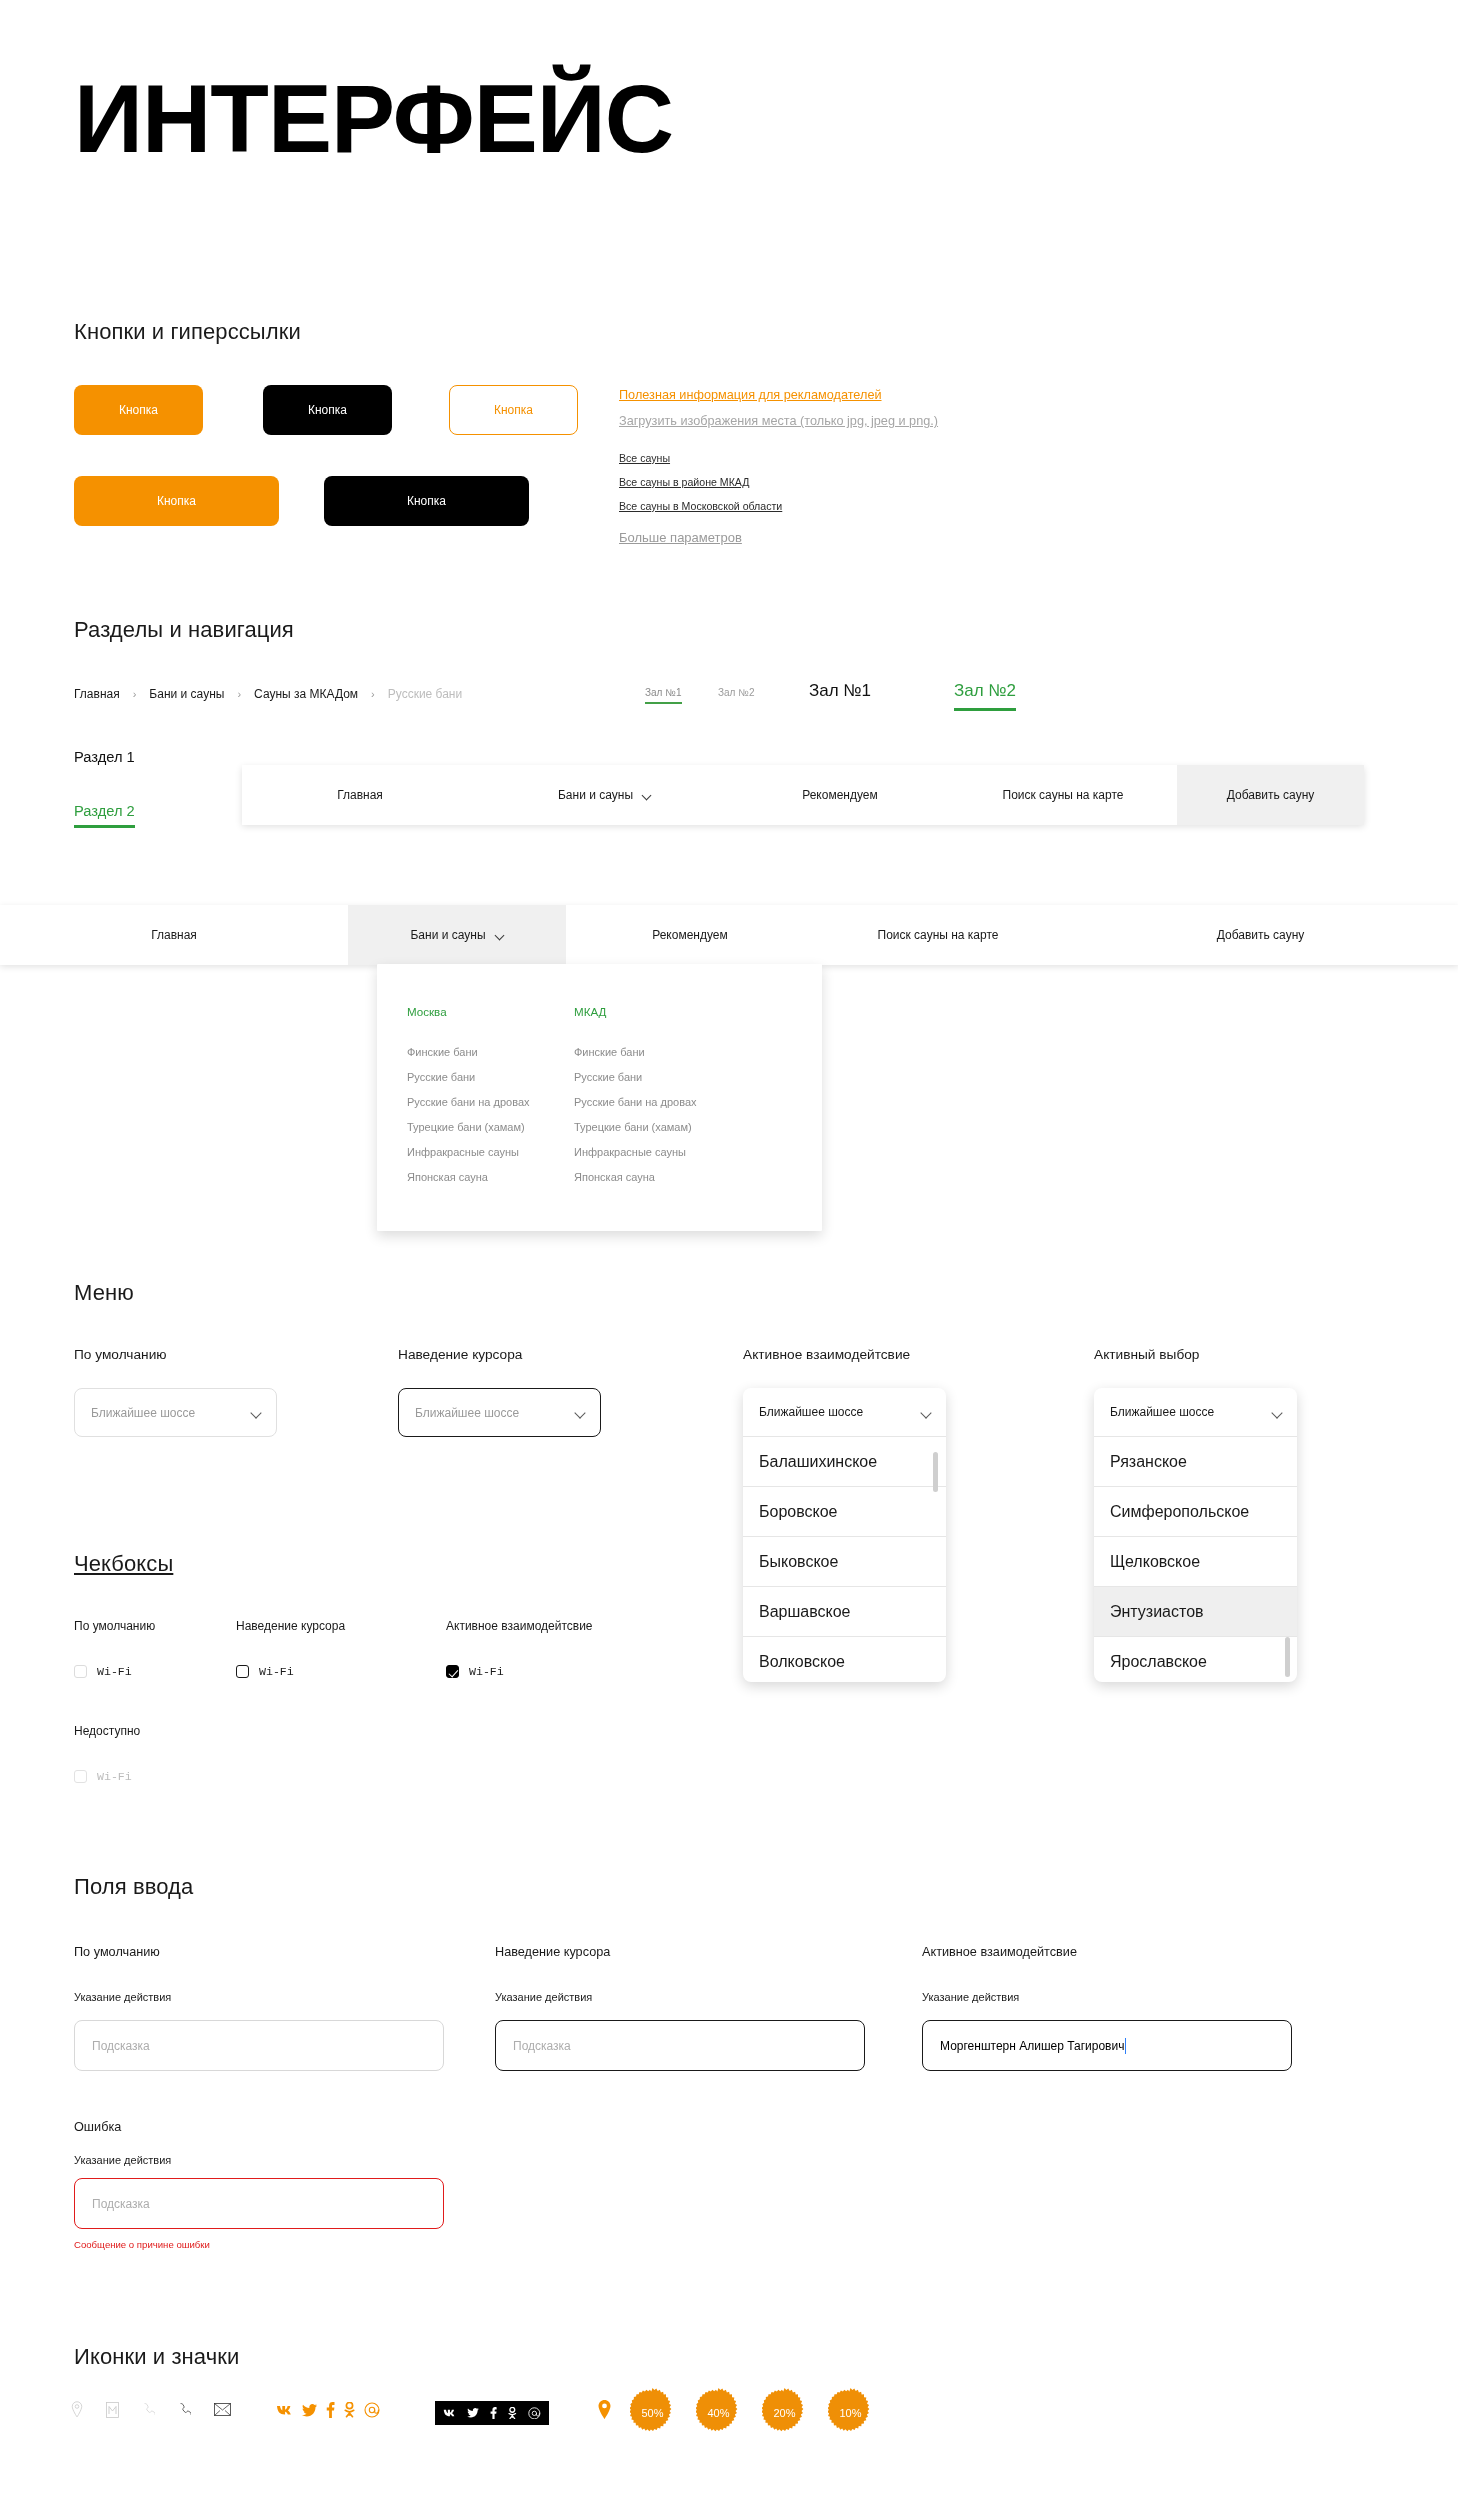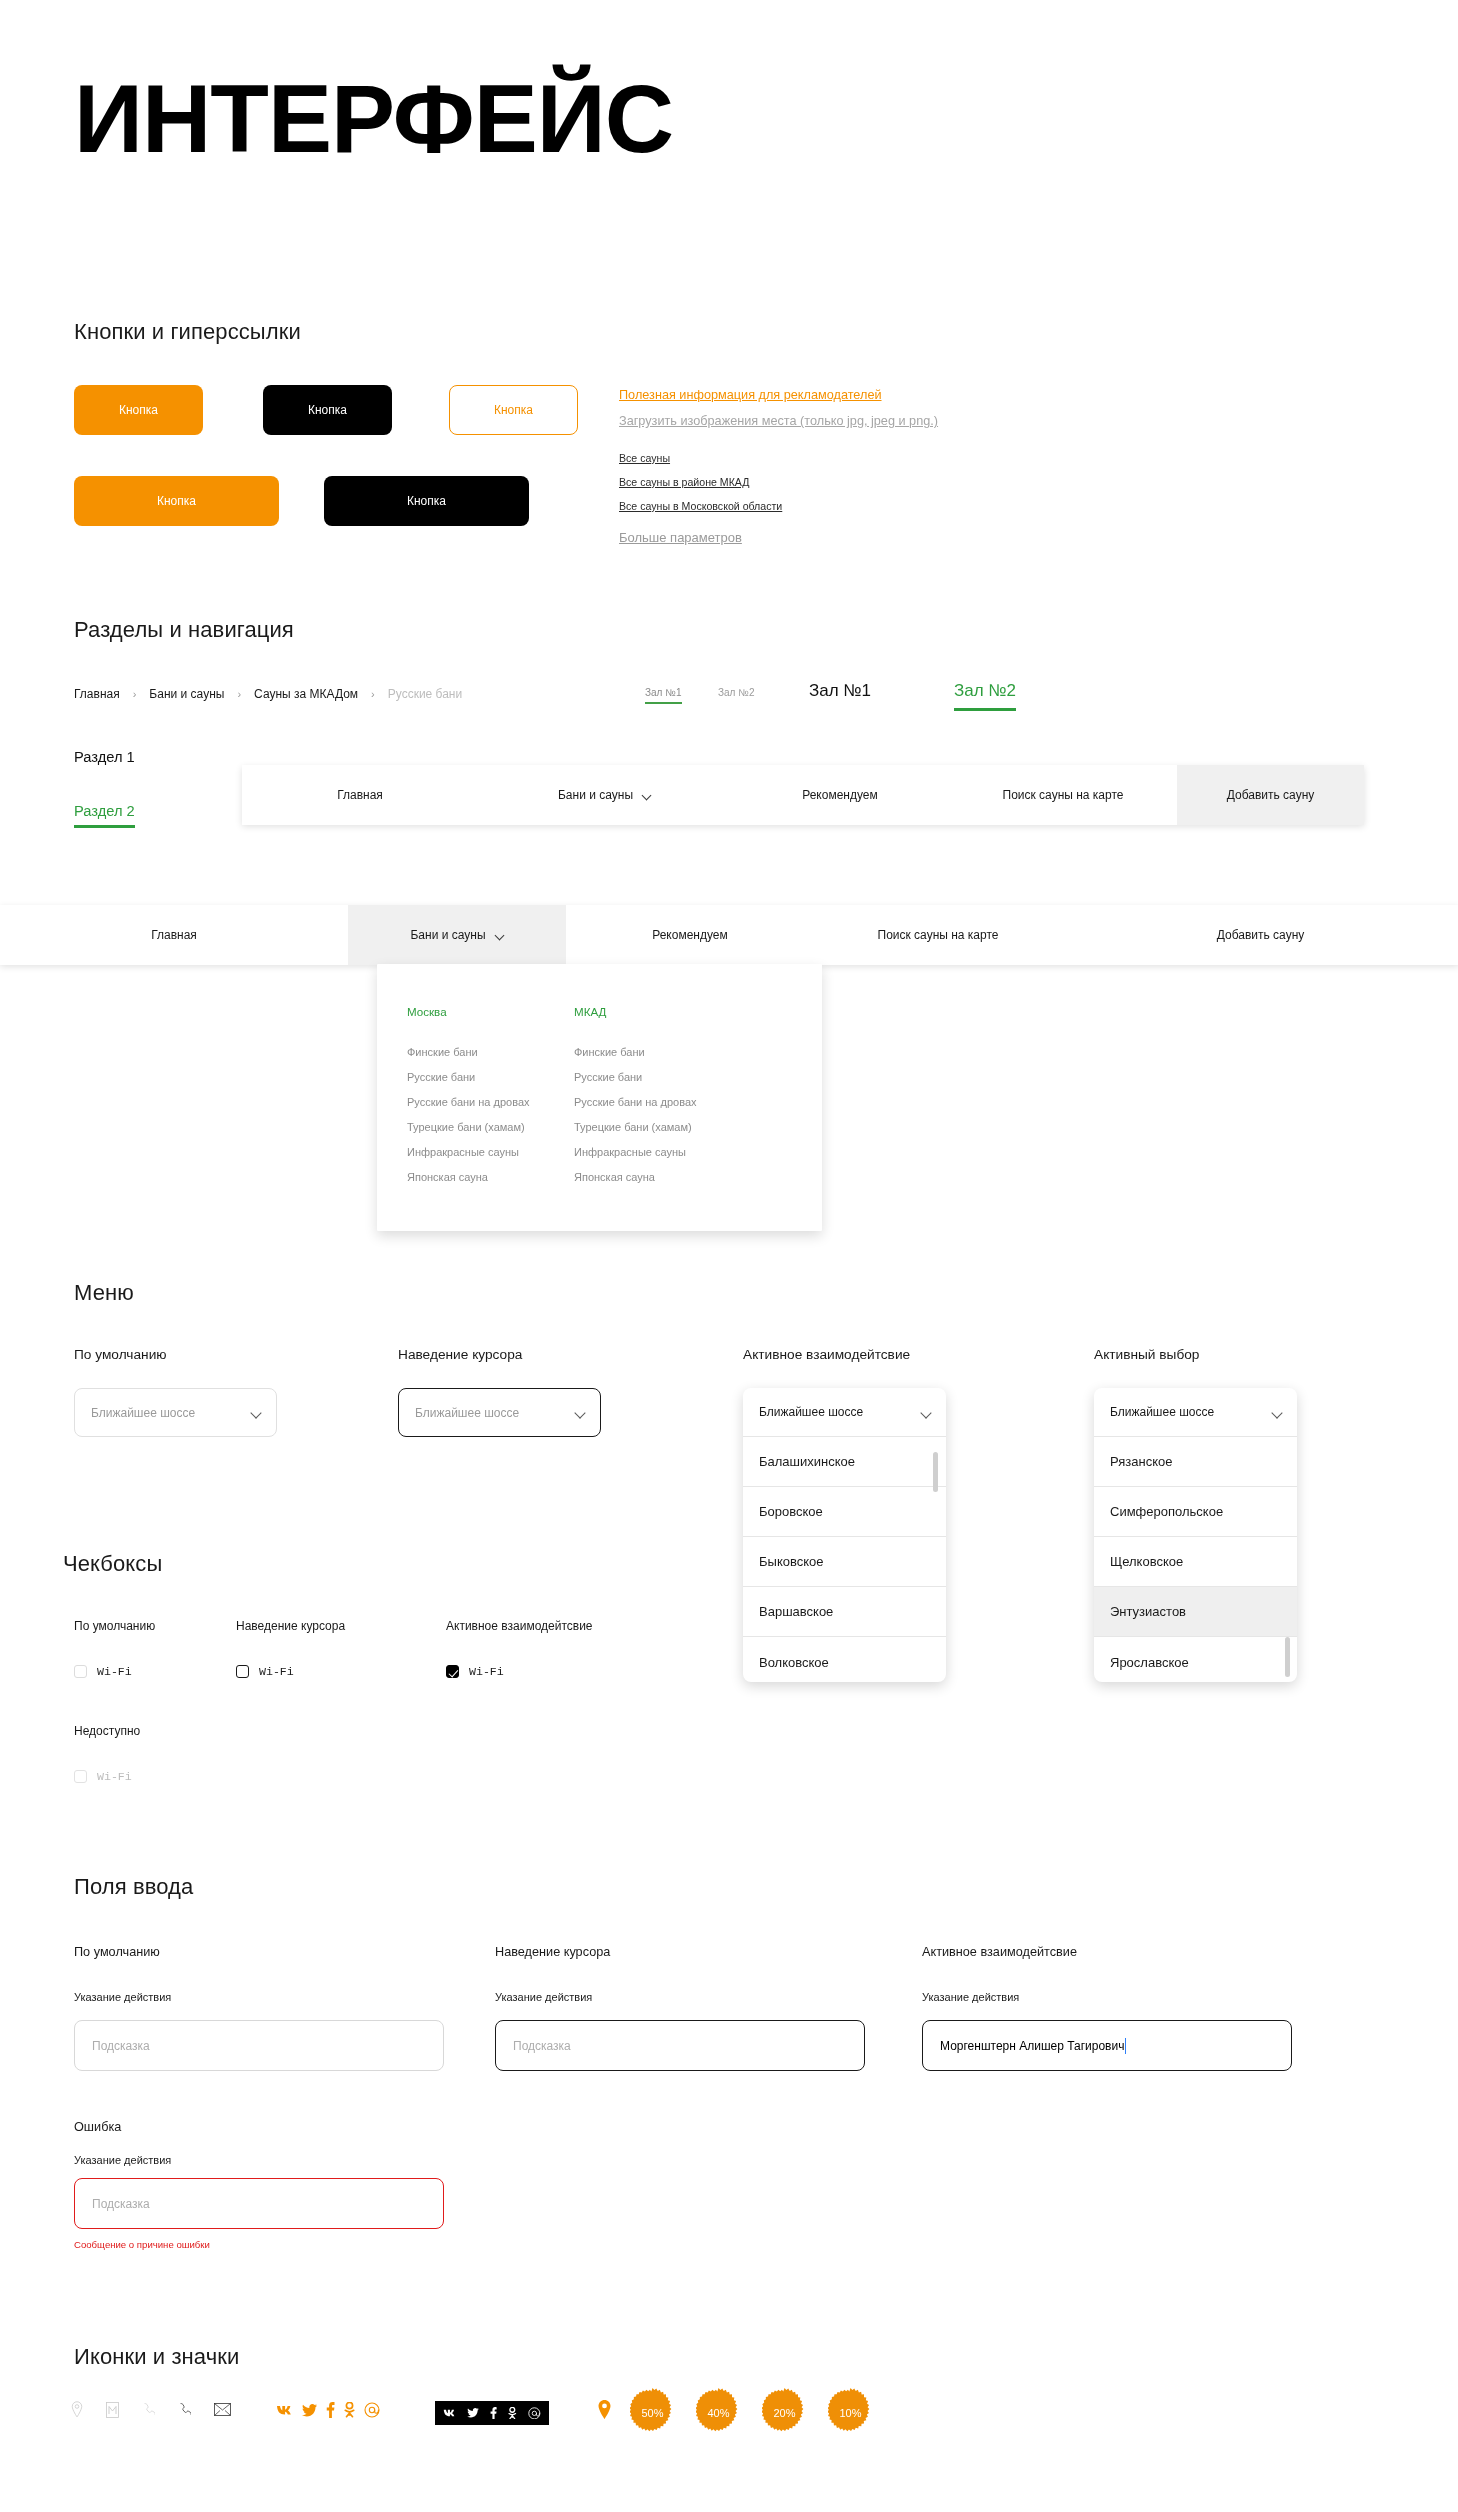--- a/index.html
+++ b/index.html
@@ -124,21 +124,21 @@
     position: absolute; background: #fff; border-radius: 8px;
     box-shadow: 0 4px 13px rgba(0,0,0,.16); overflow: hidden;
   }
   .dd-head {
     display: flex; align-items: center; justify-content: space-between;
     padding: 0 15px 0 16px; font-size: 12px; color: #1a1a1a; height: 49px;
     border-bottom: 0.5px solid #e6e6e6; cursor: pointer;
   }
   .dd-li {
     display: flex; align-items: center; padding: 0 16px;
-    font-size: 13px; color: #1a1a1a; height: 50px;
+    font-size: 16px; color: #1a1a1a; height: 50px;
     border-bottom: 0.5px solid #e6e6e6; cursor: pointer;
   }
   .dd-li.sel-row { background: #efefef; }
   .dd-li:last-child { border-bottom: none; }
   .dd-sb {
     position: absolute; right: 4.6px; width: 5px; border-radius: 2.5px; background: #cfcfcf;
   }
 
   
   .cbrow { position: absolute; display: flex; align-items: center; gap: 10px; font-family: Liberation Mono, monospace; }
@@ -340,21 +340,21 @@
       <span class="sel-chev"></span>
     </div>
     <div class="dd-li">Рязанское</div>
     <div class="dd-li">Симферопольское</div>
     <div class="dd-li">Щелковское</div>
     <div class="dd-li sel-row">Энтузиастов</div>
     <div class="dd-li">Ярославское</div>
   </div>
   <div class="dd-sb" style="left:1285px; top:1637px; height:40px;"></div>
 
-  <div class="sec-h" style="left:63px; top:1551px;">Чекбоксы</div>
+  <div class="sec-h" style="left:74px; top:1551px;text-decoration:underline;">Чекбоксы</div>
 
   <div class="sub-lbl" style="left:74px; top:1619px; font-size:12px;">По умолчанию</div>
   <div class="sub-lbl" style="left:236px; top:1619px; font-size:12px;">Наведение курсора</div>
   <div class="sub-lbl" style="left:446px; top:1619px; font-size:12px;">Активное взаимодейтсвие</div>
 
   <div class="cbrow" style="left:74px; top:1665px;">
     <span class="cb d"></span>
     <span class="cb-lbl">Wi-Fi</span>
   </div>
   <div class="cbrow" style="left:236px; top:1665px;">

